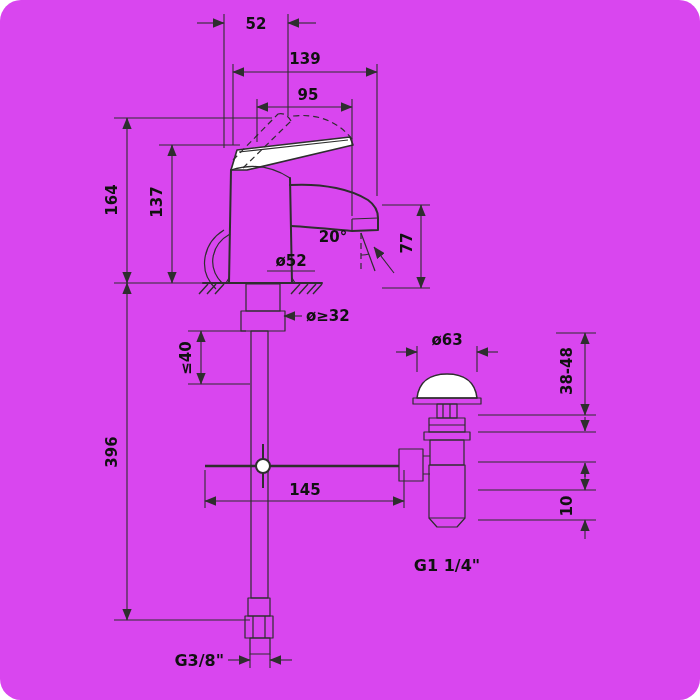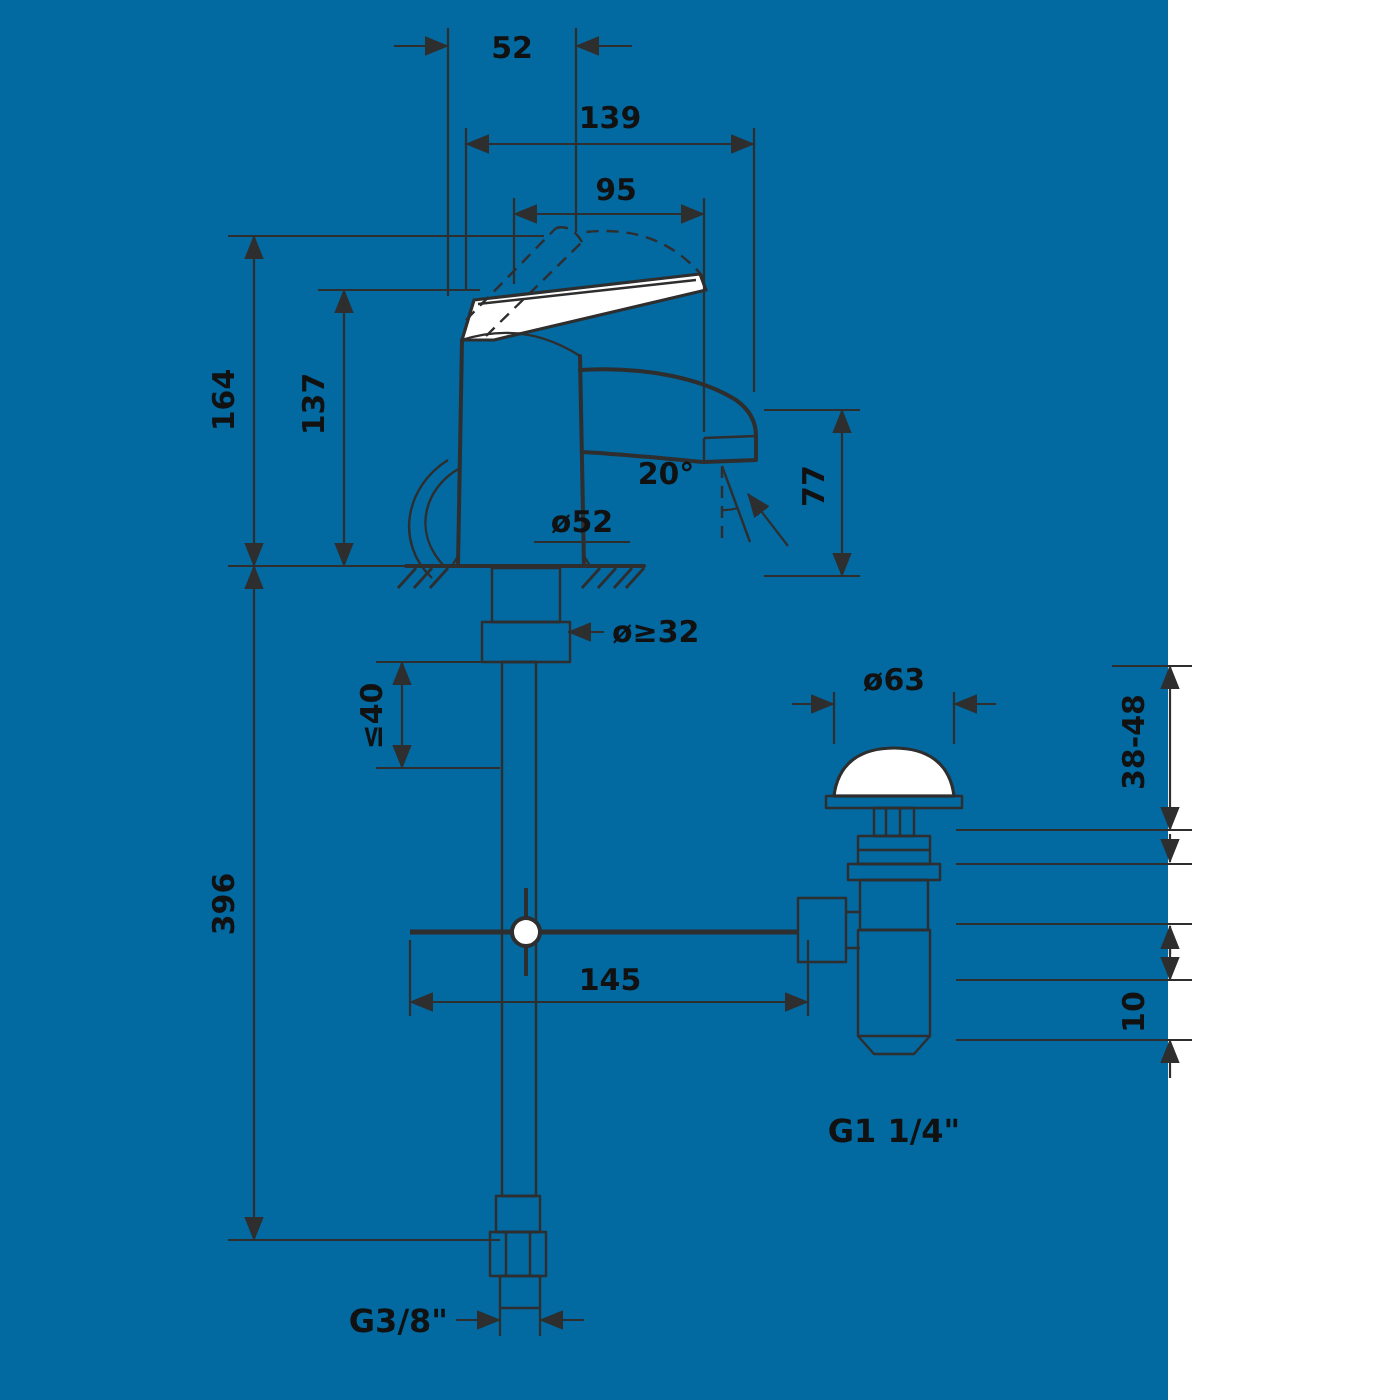--- a/index.html
+++ b/index.html
@@ -1,16 +1,16 @@
 <!DOCTYPE html>
 <html><head>
 <meta charset="utf-8">
 <style>
   html,body{margin:0;padding:0;background:#ffffff;}
-  #canvas{width:584px;height:700px;background:#0369a1;position:relative;font-family:"DejaVu Sans",sans-serif;}
+  #canvas{width:700px;height:700px;background:#d946ef;position:relative;font-family:"DejaVu Sans",sans-serif;border-radius:21px;}
   svg{display:block;}
   .obj{stroke:#2e2e2e;stroke-width:2;fill:none;stroke-linejoin:round;stroke-linecap:round;}
   .obj-thin{stroke:#2e2e2e;stroke-width:1.2;fill:none;stroke-linejoin:round;}
   .objfill{stroke:#2e2e2e;stroke-width:1.6;fill:#ffffff;stroke-linejoin:round;}
   .hatched{stroke:#2e2e2e;stroke-width:1.4;}
   .dim{stroke:#2e2e2e;stroke-width:1.1;fill:none;}
   .dashed{stroke:#2e2e2e;stroke-width:1.2;fill:none;stroke-dasharray:6 4;}
   .dim-label{font-family:"DejaVu Sans",sans-serif;font-size:15px;font-weight:bold;fill:#111111;}
   .thread-label{font-family:"DejaVu Sans",sans-serif;font-size:16px;font-weight:bold;fill:#111111;}
 </style>

